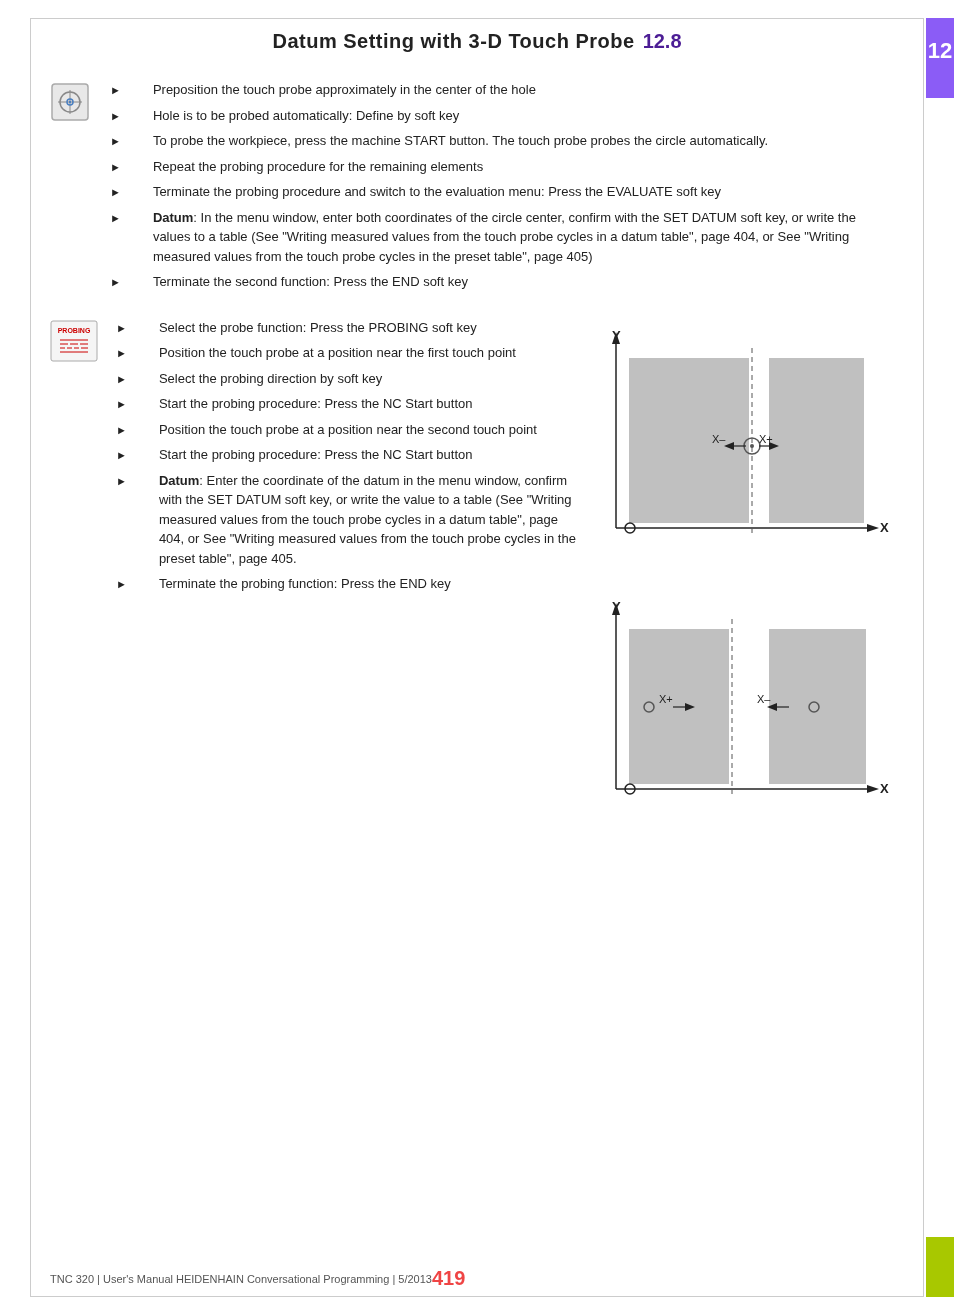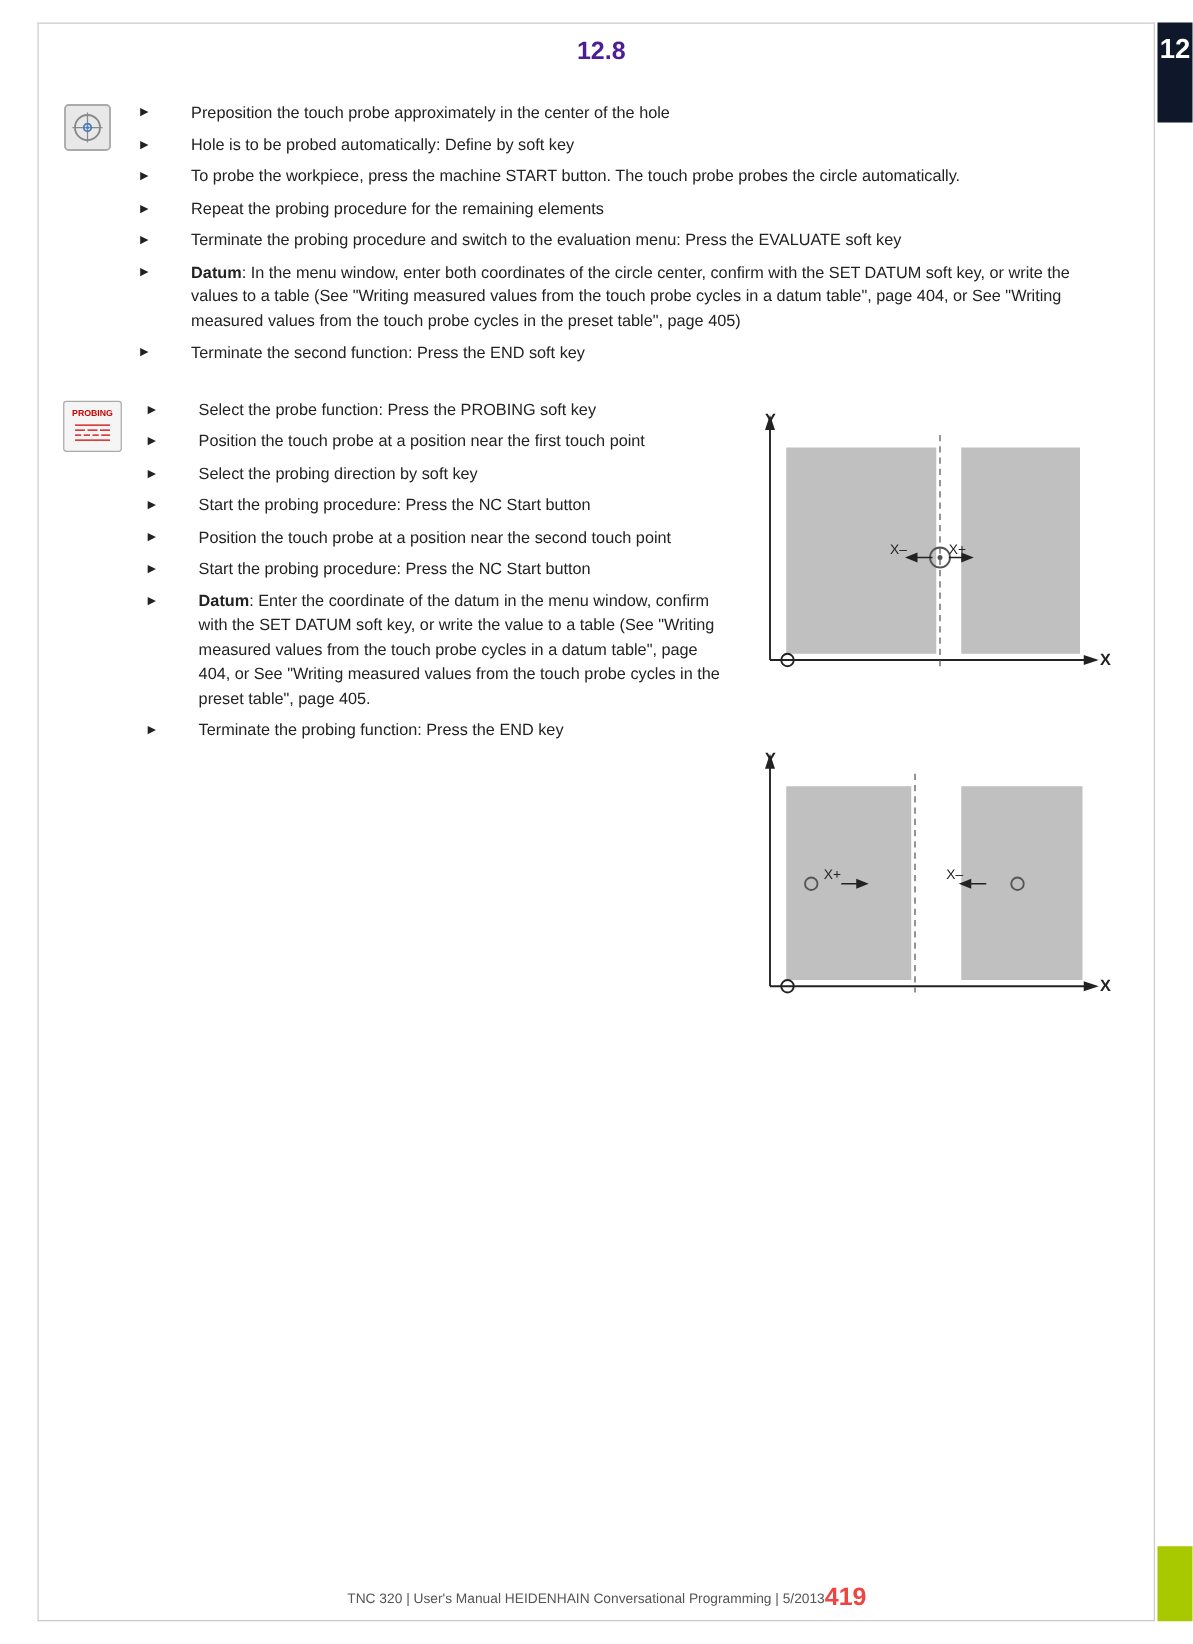--- a/index.html
+++ b/index.html
@@ -38,26 +38,26 @@
       width: 1px;
       background: #ccc;
     }
 
     
     .chapter-tab {
       position: absolute;
       top: 18px;
       right: 0;
       width: 28px;
-      background: #0f172a;
+      background: #8b5cf6;
       display: flex;
       flex-direction: column;
       align-items: center;
       justify-content: flex-start;
-      padding-top: 8px;
+      padding-top: 20px;
     }
     .chapter-number {
       color: #fff;
       font-size: 22px;
       font-weight: bold;
       writing-mode: horizontal-tb;
     }
     .chapter-tab-bottom {
       position: absolute;
       bottom: 18px;
@@ -90,21 +90,21 @@
       margin-left: 8px;
     }
 
     
     .page-footer {
       position: absolute;
       bottom: 25px;
       left: 50px;
       right: 33px;
       display: flex;
-      justify-content: center;
+      justify-content: flex-start;
       align-items: center;
       margin-top: 24px;
     }
     .footer-text {
       font-size: 11px;
       color: #555;
     }
     .footer-page {
       font-size: 20px;
       font-weight: bold;
@@ -222,20 +222,21 @@
 <div class="page-border-bottom"></div>
 <div class="page-border-left"></div>
 <div class="page-border-right"></div>
 
 <div class="chapter-tab" style="height: 80px;">
   <span class="chapter-number">12</span>
 </div>
 <div class="chapter-tab-bottom"></div>
 
 <div class="page-header">
+  <span class="header-title">Datum Setting with 3-D Touch Probe</span>
   <span class="header-section">12.8</span>
 </div>
 
 <div class="page-footer">
   <span class="footer-text">TNC 320 | User's Manual HEIDENHAIN Conversational Programming | 5/2013</span>
   <span class="footer-page">419</span>
 </div>
 
 <div class="content-area">
 

